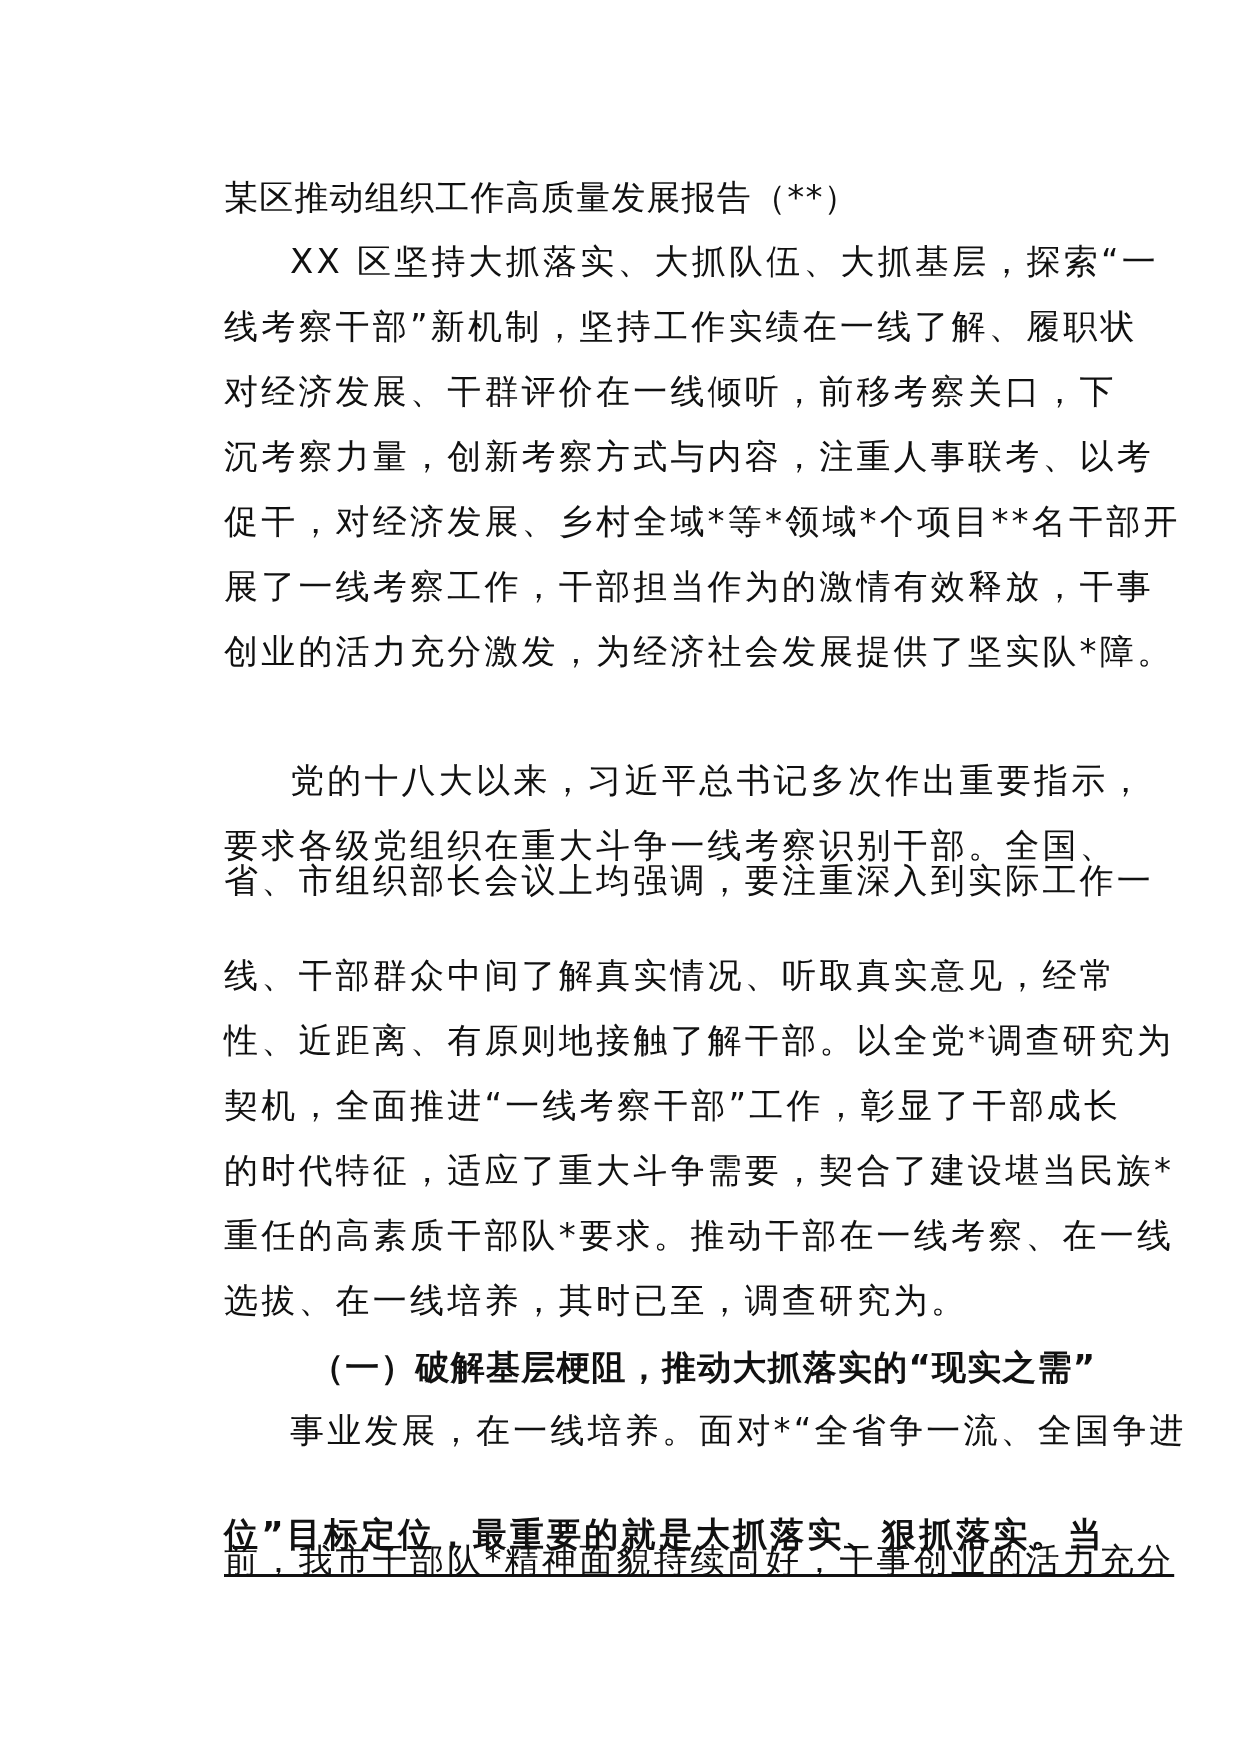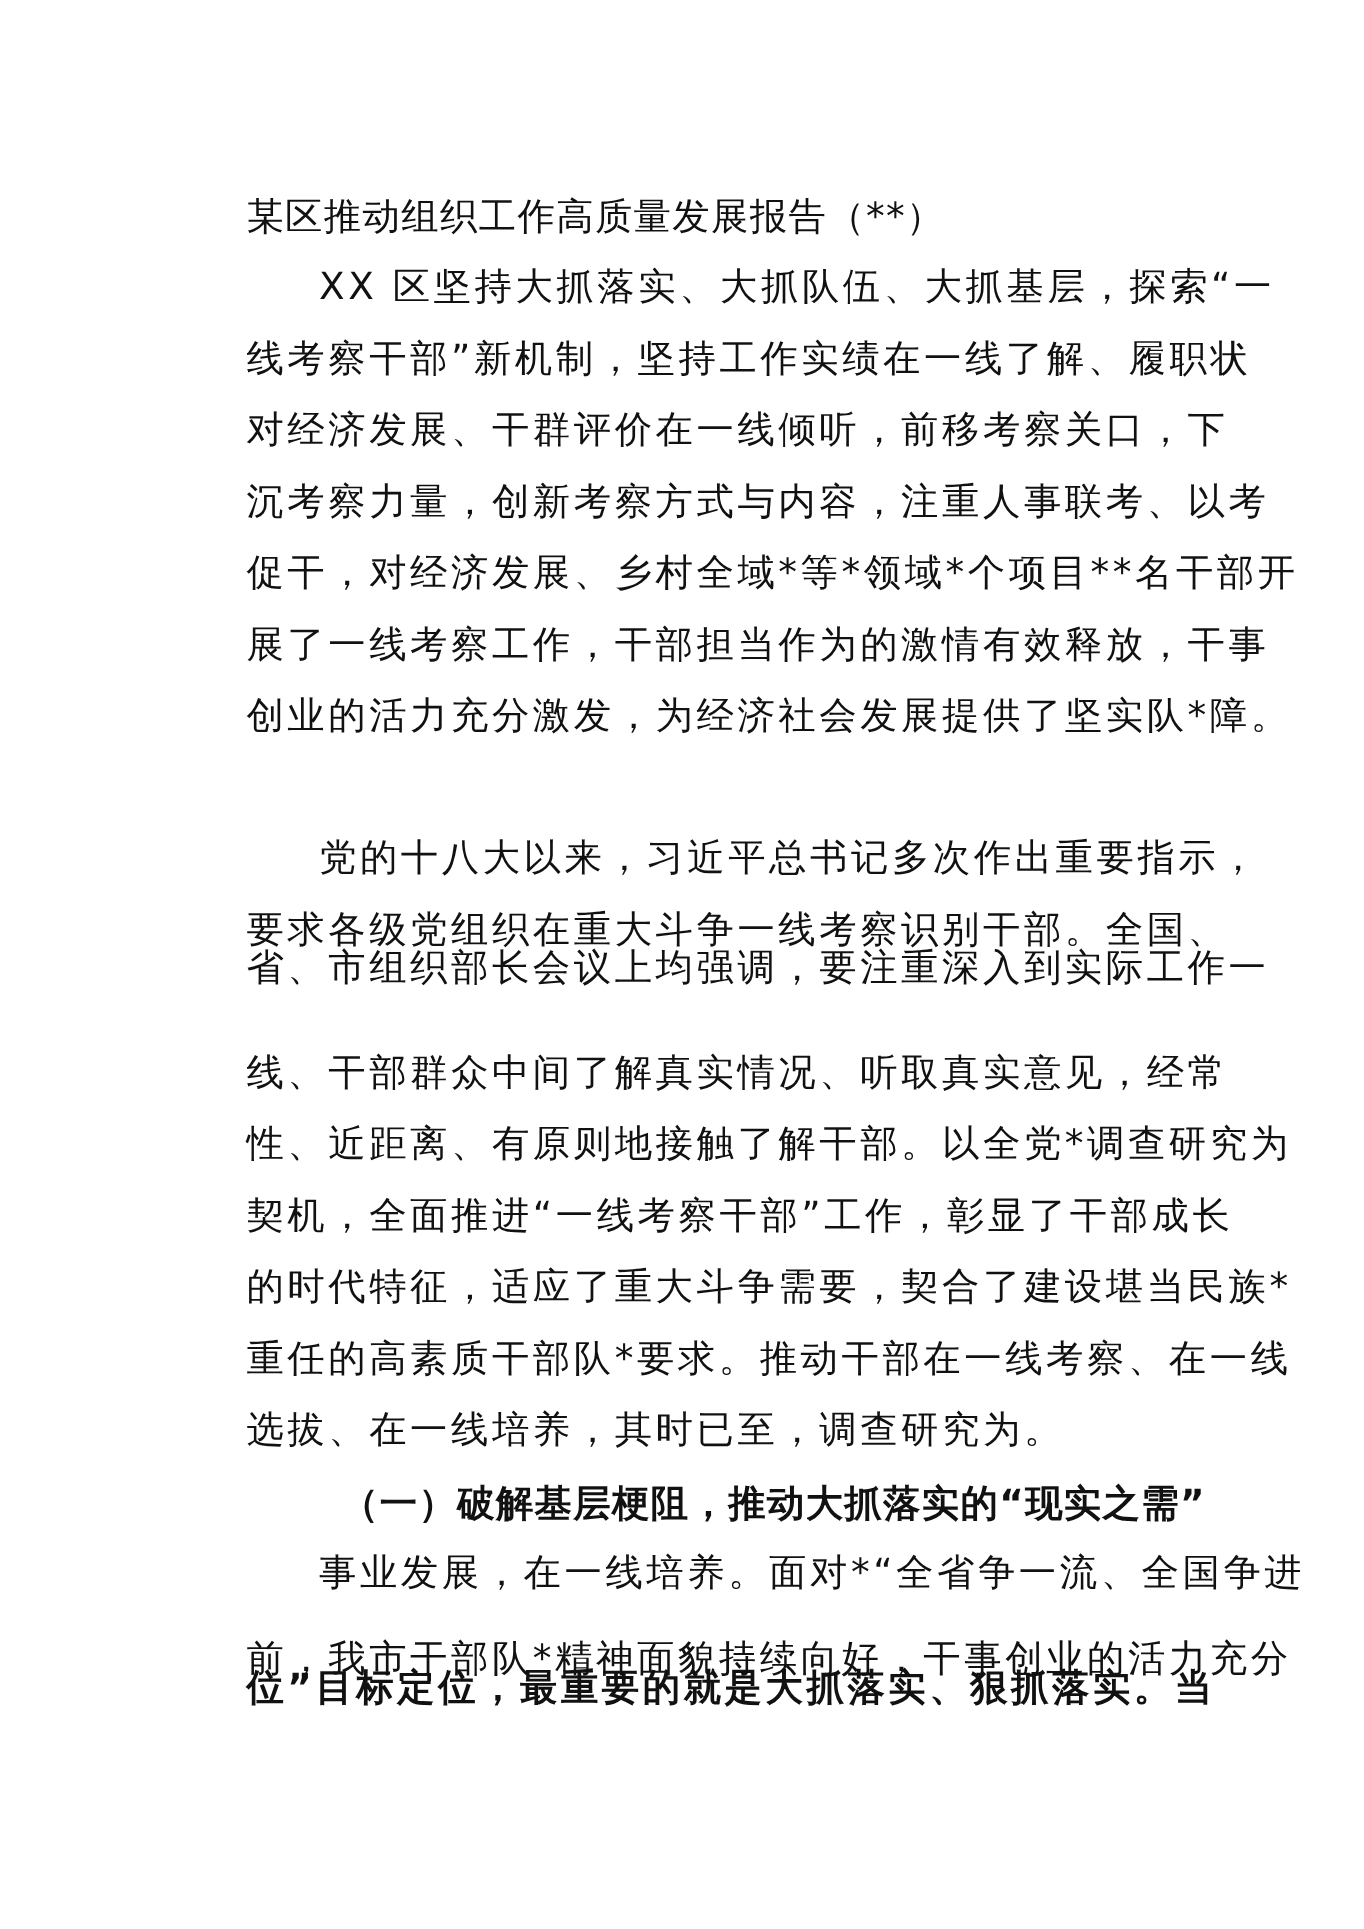--- a/index.html
+++ b/index.html
@@ -87,16 +87,16 @@
     <div class="line" style="top:1138px;">的时代特征，适应了重大斗争需要，契合了建设堪当民族*</div>
     <div class="line" style="top:1203px;">重任的高素质干部队*要求。推动干部在一线考察、在一线</div>
     <div class="line last" style="top:1268px;">选拔、在一线培养，其时已至，调查研究为。</div>
   </div>
 
   <div class="line subheading" style="top:1335px;">（一）破解基层梗阻，推动大抓落实的“现实之需”</div>
 
   <div>
     <div class="line indent" style="top:1398px;">事业发展，在一线培养。面对*“全省争一流、全国争进</div>
     <div class="line" style="top:1502px;font-weight:bold;">位”目标定位，最重要的就是大抓落实、狠抓落实。当</div>
-    <div class="line" style="top:1476px;">前，我市干部队*精神面貌持续向好，干事创业的活力充分</div>
+    <div class="line" style="top:1528px;text-decoration:underline;">前，我市干部队*精神面貌持续向好，干事创业的活力充分</div>
   </div>
 
 </div>
 
 </body></html>

